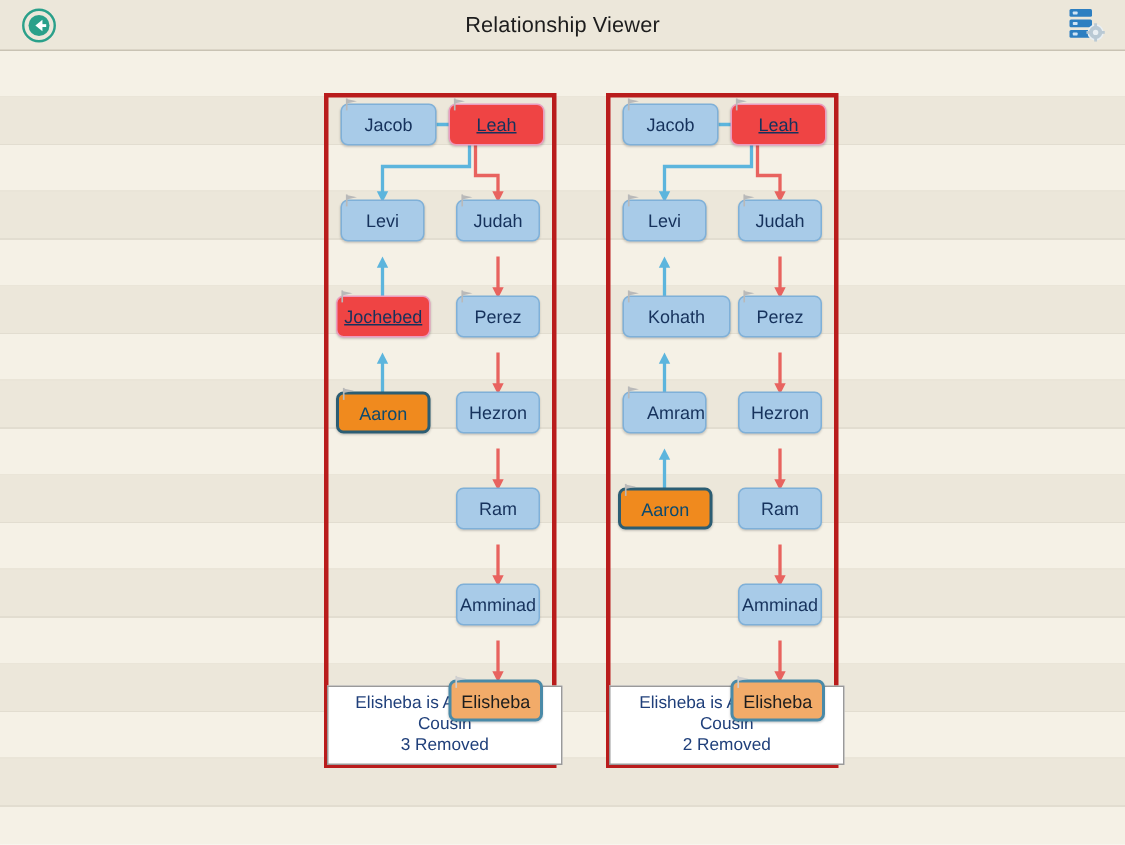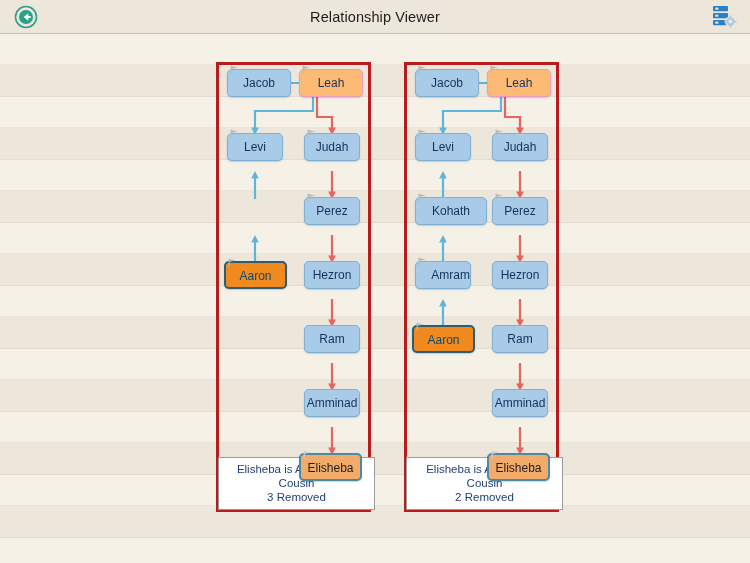--- a/index.html
+++ b/index.html
@@ -102,22 +102,23 @@
     cursor: pointer;
     box-shadow: 0 1px 1.5px rgba(0,0,0,.18);
   }
 
   .node.male {
     background: #a8cbe8;
     border: 1px solid #7fb0d8;
   }
 
   .node.female {
-    background: #fdba74;
+    background: #ef4444;
     border: 1px solid #eb9cbf;
+    text-decoration: underline;
   }
 
   .node.focus-primary {
     background: #f08a1e;
     border: 2px solid #2b5d73;
     color: #0c4a6e;
     font-weight: 400;
   }
 
   .node.focus-secondary {
@@ -245,20 +246,27 @@
     </div>
 
     <div class="node male" style="left:85px; top:68px; width:56px;">
       <svg class="corner-flag" viewBox="0 0 9 9">
         <path d="M1 1 L8 2.5 L1 4 Z" fill="#b9b9b9"></path>
           <rect x="0.6" y="0.6" width="1.1" height="8" fill="#b9b9b9"></rect>
       </svg>
       <span>Judah</span>
     </div>
 
+    <div class="node female" style="left:5px; top:132px; width:63px;">
+      <svg class="corner-flag" viewBox="0 0 9 9">
+        <path d="M1 1 L8 2.5 L1 4 Z" fill="#b9b9b9"></path>
+          <rect x="0.6" y="0.6" width="1.1" height="8" fill="#b9b9b9"></rect>
+      </svg>
+      <span>Jochebed</span>
+    </div>
 
     <div class="node male" style="left:85px; top:132px; width:56px;">
       <svg class="corner-flag" viewBox="0 0 9 9">
         <path d="M1 1 L8 2.5 L1 4 Z" fill="#b9b9b9"></path>
           <rect x="0.6" y="0.6" width="1.1" height="8" fill="#b9b9b9"></rect>
       </svg>
       <span>Perez</span>
     </div>
 
     <div class="node focus-primary" style="left:5px; top:196px; width:63px;">

